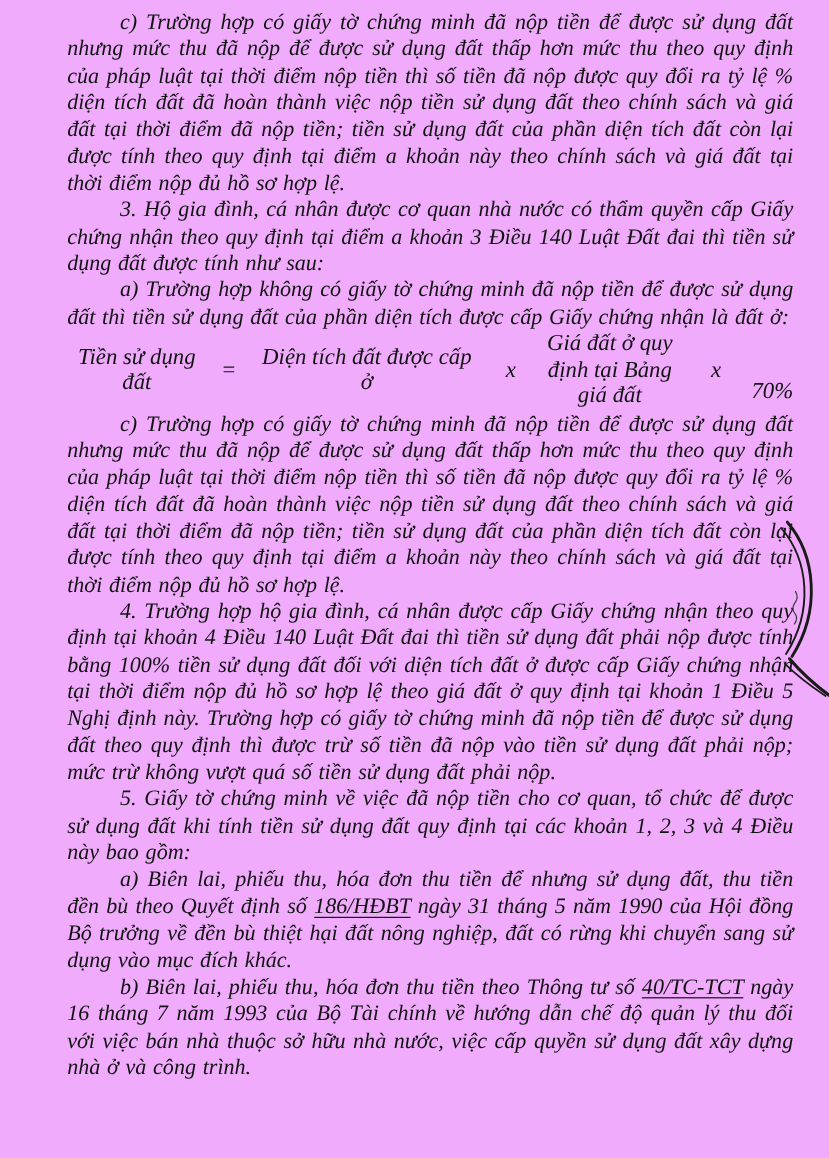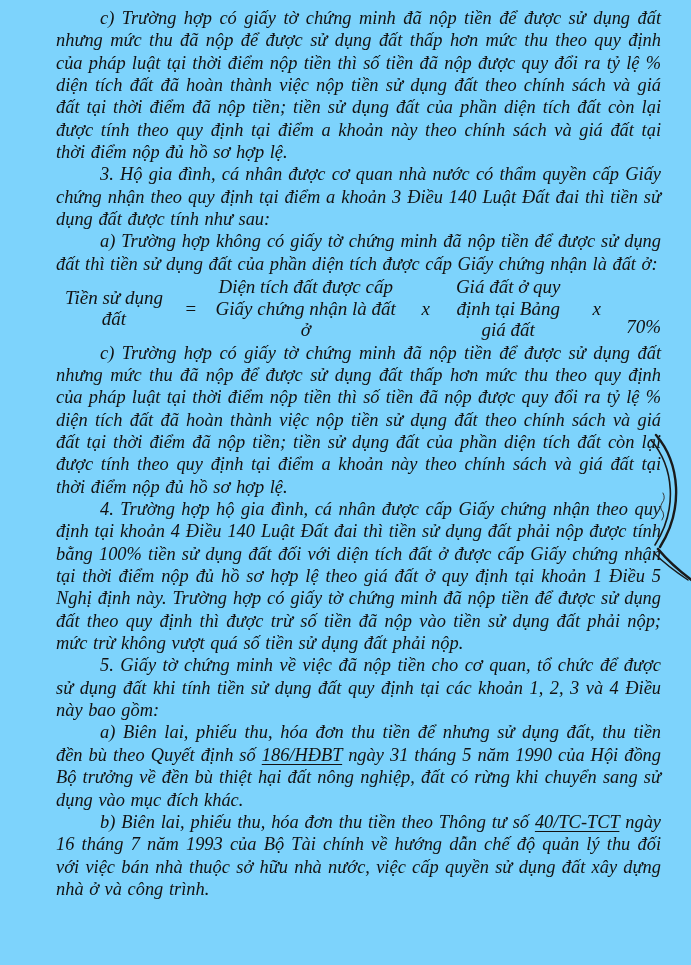--- a/index.html
+++ b/index.html
@@ -6,21 +6,21 @@
     margin: 0;
     padding: 0;
     background: #ffffff;
   }
   .page {
     position: relative;
     width: 691px;
     height: 965px;
     box-sizing: border-box;
     padding: 7px 30px 0 56px;
-    background: #7dd3fc;
+    background: #f0abfc;
     font-family: "Liberation Serif", serif;
     font-style: italic;
     color: #121212;
     overflow: hidden;
   }
   .para {
     margin: 0;
     font-size: 18.4px;
     line-height: 22.35px;
     text-align: justify;
@@ -65,21 +65,20 @@
   <p class="para">a) Trường hợp không có giấy tờ chứng minh đã nộp tiền để được sử dụng đất thì tiền sử dụng đất của phần diện tích được cấp Giấy chứng nhận là đất ở:</p>
 
   <div class="formula">
     <div class="f-result">
       <div>Tiền sử dụng</div>
       <div>đất</div>
     </div>
     <div class="f-eq">=</div>
     <div class="f-op1">
       <div>Diện tích đất được cấp</div>
-      <div>Giấy chứng nhận là đất</div>
       <div>ở</div>
     </div>
     <div class="f-x1">x</div>
     <div class="f-op2">
       <div>Giá đất ở quy</div>
       <div>định tại Bảng</div>
       <div>giá đất</div>
     </div>
     <div class="f-x2">x</div>
     <div class="f-pct">70%</div>

